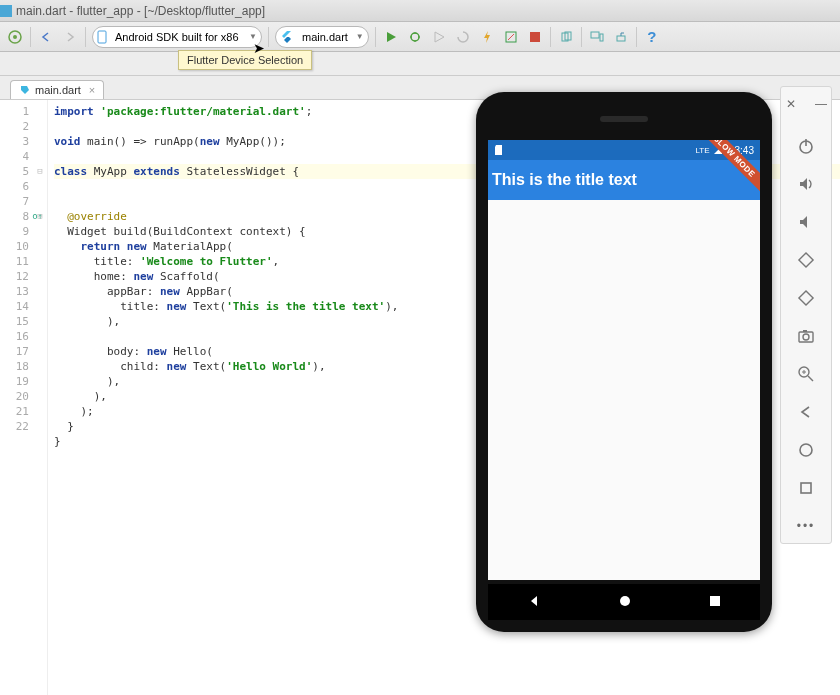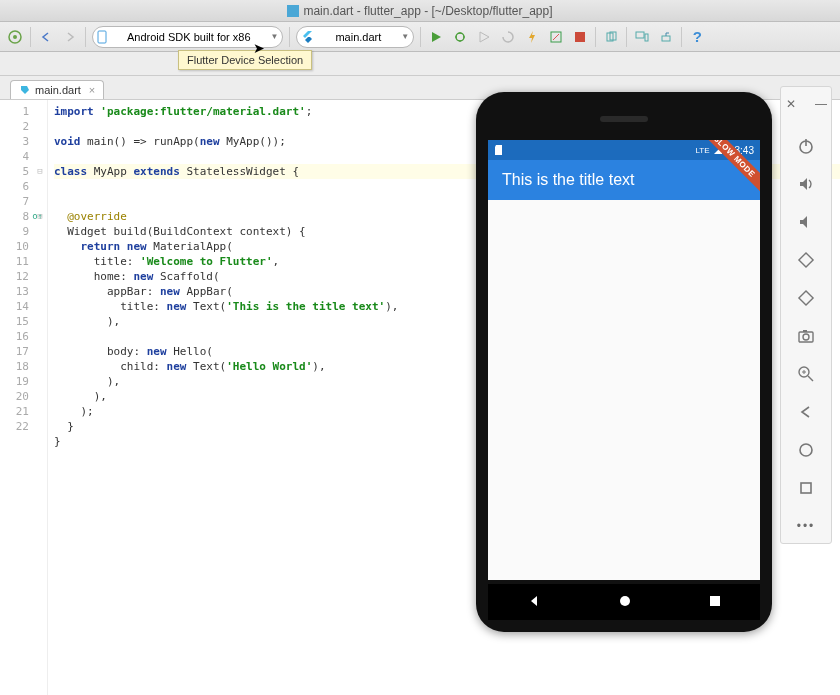--- a/index.html
+++ b/index.html
@@ -1,26 +1,26 @@
 <!DOCTYPE html>
 <html><head>
 <meta charset="utf-8">
 <style>
 * { box-sizing: border-box; margin: 0; padding: 0; }
 body { font-family: -apple-system, BlinkMacSystemFont, "Segoe UI", sans-serif; font-size: 12px; background: #f0f0f0; width: 840px; height: 695px; overflow: hidden; position: relative; }
 
 
-.titlebar { height: 22px; background: linear-gradient(#e8e8e8,#d8d8d8); border-bottom: 1px solid #bdbdbd; display: flex; align-items: center; justify-content: center; color: #555; font-size: 12px; }
+.titlebar { height: 22px; background: linear-gradient(#e8e8e8,#d8d8d8); border-bottom: 1px solid #bdbdbd; display: flex; align-items: center; justify-content: flex-start; color: #555; font-size: 12px; }
 .titlebar svg { margin-right: 4px; }
 
 
 .toolbar { height: 30px; background: linear-gradient(#eeeeee,#e2e2e2); border-bottom: 1px solid #bdbdbd; display: flex; align-items: center; padding: 0 6px; gap: 6px; }
 .tb-sep { width: 1px; height: 20px; background: #c9c9c9; }
 .tb-btn { width: 18px; height: 18px; display: flex; align-items: center; justify-content: center; color: #666; }
-.tb-dropdown { height: 22px; background: #fff; border: 1px solid #b8b8b8; border-radius: 11px; display: flex; align-items: center; padding: 0 4px; font-size: 11px; gap: 20px; }
+.tb-dropdown { height: 22px; background: #fff; border: 1px solid #b8b8b8; border-radius: 11px; display: flex; align-items: center; padding: 0 4px; font-size: 11px; gap: 8px; }
 .device-dd { min-width: 170px; }
 .run-dd { min-width: 80px; }
 .dd-arrow { color: #777; font-size: 8px; margin-left: auto; }
 .flutter-icon { width: 14px; height: 14px; }
 .tooltip { position: absolute; left: 178px; top: 50px; background: #fff8d0; border: 1px solid #c9c080; padding: 3px 8px; font-size: 11px; color: #333; z-index: 10; box-shadow: 1px 1px 2px rgba(0,0,0,.2); }
 .cursor-img { position:absolute; left:253px; top:40px; z-index:11; font-size:14px; color:#000;}
 
 
 .secbar { height: 24px; background: #ededed; border-bottom: 1px solid #ccc; }
 
@@ -41,21 +41,21 @@
 .str { color: #198a1a; font-weight: bold; margin-top: 12px; }
 .ann { color: #9a8200; }
 
 
 .emulator { position: absolute; right: 68px; top: 92px; width: 296px; height: 540px; }
 .phone { width: 296px; height: 540px; background: #111; border-radius: 28px; padding: 48px 12px 52px 12px; position: relative; box-shadow: 0 2px 10px rgba(0,0,0,.4); }
 .phone .speaker { position: absolute; top: 24px; left: 50%; transform: translateX(-50%); width: 48px; height: 6px; background: #2a2a2a; border-radius: 3px; }
 .screen { width: 100%; height: 100%; background: #fafafa; position: relative; overflow: hidden; }
 .statusbar { height: 20px; background: #1c6bbd; display: flex; align-items: center; color: #fff; font-size: 10px; padding: 7px 6px; }
 .statusbar .right { margin-left: auto; display: flex; align-items: center; gap: 3px; }
-.appbar { height: 40px; background: #2b82e0; color: #fff; display: flex; align-items: center; padding: 0 14px; font-size: 16px; font-weight: 400; }
+.appbar { height: 40px; background: #2b82e0; color: #fff; display: flex; align-items: center; padding: 0 4px; font-size: 16px; font-weight: 700; }
 .debug-banner { position: absolute; top: 10px; right: -26px; background: #d05030; color: #fff; font-size: 8px; padding: 2px 24px; transform: rotate(45deg); font-weight: bold; letter-spacing: .5px; }
 .body-area { position: absolute; top: 60px; left: 0; right: 0; bottom: 0; display: flex; align-items: center; justify-content: center; color: #333; font-size: 13px; }
 .navbar { position: absolute; bottom: 12px; left: 12px; right: 12px; height: 36px; background: #000; display: flex; align-items: center; justify-content: space-around; }
 .navbar .nb { color: #fff; }
 
 
 .emu-controls { position: absolute; right: 8px; top: 86px; width: 52px; background: #f6f6f6; border: 1px solid #d6d6d6; border-radius: 3px; display: flex; flex-direction: column; align-items: center; padding: 6px 0; gap: 16px; }
 .emu-top { display:flex; gap:8px; margin-bottom:4px;}
 .emu-btn { width: 22px; height: 22px; display: flex; align-items: center; justify-content: center; color: #6b6b6b; }
 </style>

